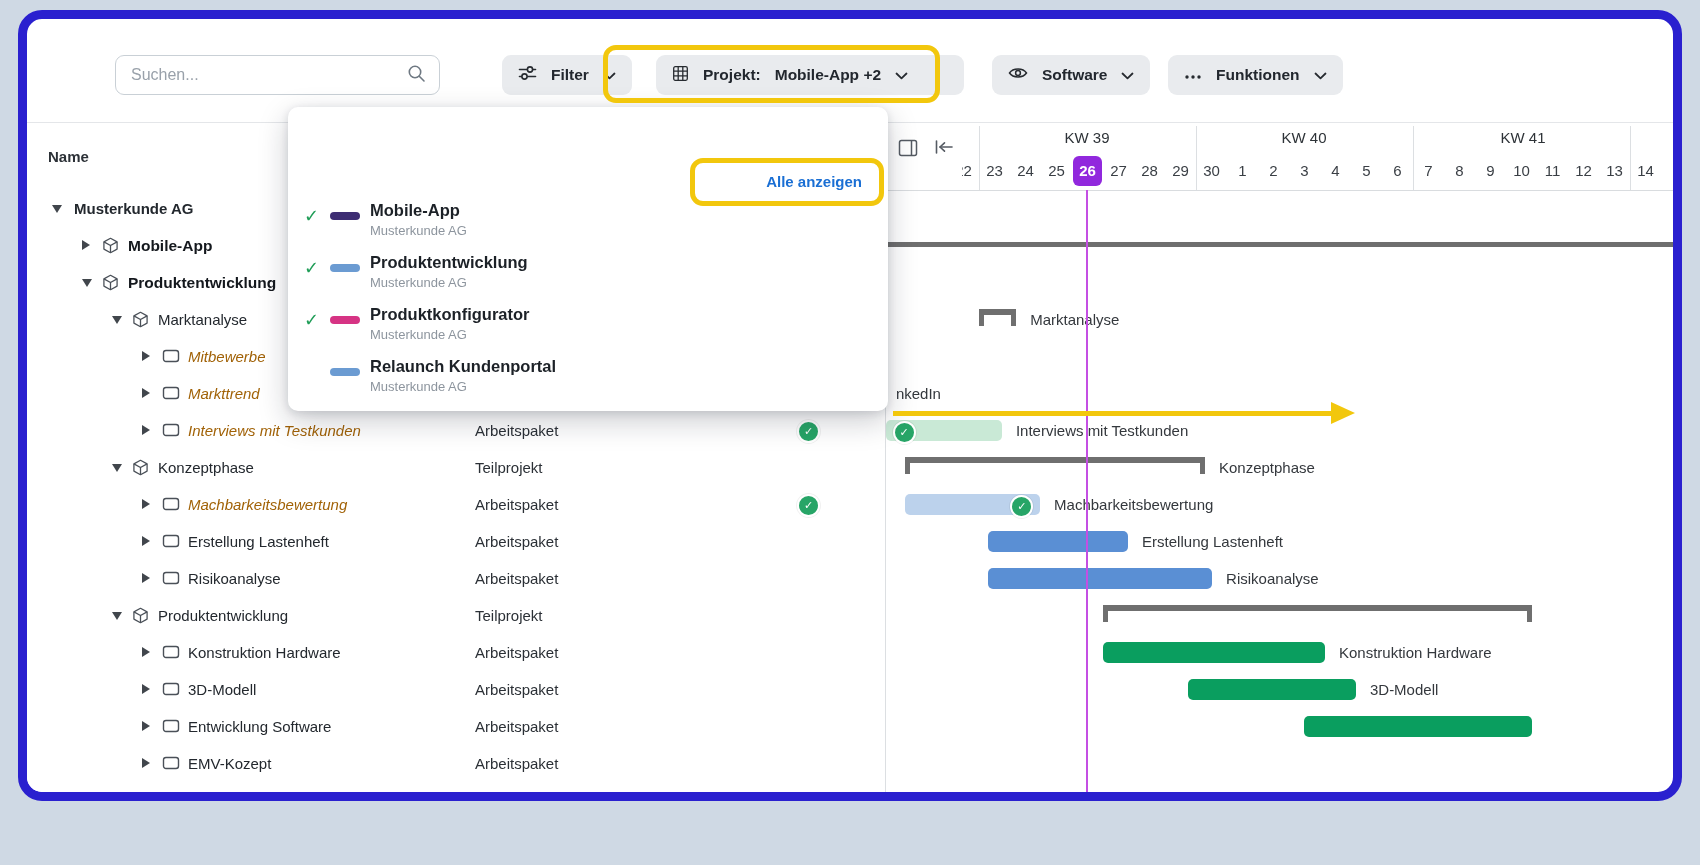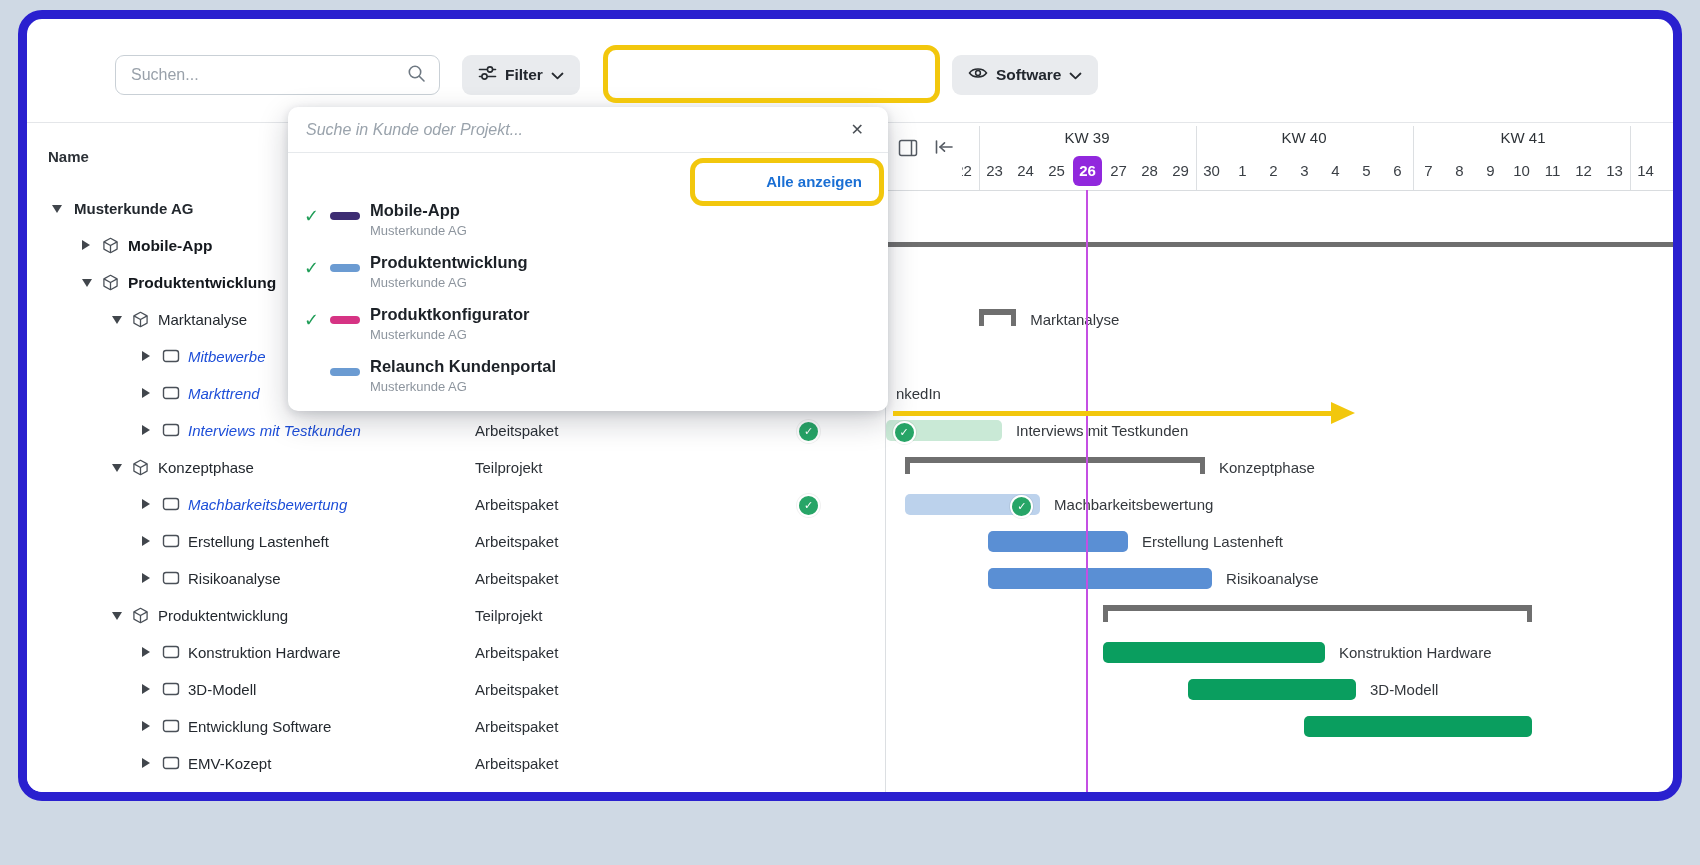--- a/index.html
+++ b/index.html
@@ -10,41 +10,41 @@
   .inner{position:absolute;left:-27px;top:-19px;width:1700px;height:865px;}
 
   
   .searchbox{position:absolute;left:115px;top:55px;width:325px;height:40px;box-sizing:border-box;
              border:1.5px solid #c9d0d6;border-radius:9px;background:#fff;display:flex;align-items:center;
              justify-content:space-between;padding:0 13px;}
   .searchbox input{border:none;outline:none;flex:1;font-size:16px;color:#3a4048;background:transparent;
              font-family:"Liberation Sans","DejaVu Sans",sans-serif;}
   .searchbox input::placeholder{color:#99a1aa;}
   .tbtn{position:absolute;top:55px;height:40px;background:#e9ebee;border-radius:9px;display:flex;
-        align-items:center;gap:8px;padding:0 16px;color:#22272e;font-size:15.5px;font-weight:700;
-        cursor:pointer;white-space:nowrap;box-sizing:border-box;}
+        align-items:center;gap:14px;padding:0 16px;color:#22272e;font-size:15.5px;font-weight:700;
+        cursor:pointer;white-space:nowrap;box-sizing:border-box;margin-left:40px;}
   .tbtn .val{font-weight:700;}
   .hl{position:absolute;border:5px solid #f2c70d;border-radius:13px;pointer-events:none;z-index:60;box-sizing:border-box;}
 
   
   .hline{position:absolute;height:1px;background:#e4e6e9;}
   .vdivider{position:absolute;width:1px;background:#dcdfe2;}
 
   
   .name-header{position:absolute;left:48px;top:148px;font-size:15px;font-weight:700;color:#2c3137;}
   .collapse-ico{position:absolute;top:139px;cursor:pointer;}
   .trow{position:absolute;left:27px;width:858px;height:37px;border-bottom:1px solid #ebebeb;background:#fff;}
   .caret{position:absolute;width:0;height:0;cursor:pointer;}
   .caret.right{top:13px;border-left:8px solid #41464c;border-top:5.5px solid transparent;border-bottom:5.5px solid transparent;}
   .caret.down{top:15px;border-top:8px solid #41464c;border-left:5.5px solid transparent;border-right:5.5px solid transparent;}
   .ticon{position:absolute;top:10px;width:18px;height:18px;}
   .tname{position:absolute;top:0;line-height:37px;font-size:15px;color:#23282e;white-space:nowrap;}
   .tname.bold{font-weight:700;color:#14181d;font-size:15.5px;}
   .tname.semibold{font-weight:600;}
-  .tname.italic{font-style:italic;color:#1d4ed8;}
+  .tname.italic{font-style:italic;color:#a16207;}
   .ttype{position:absolute;left:448px;top:0;line-height:37px;font-size:15px;color:#2b3036;white-space:nowrap;}
   .check{position:absolute;top:8px;width:19px;height:19px;border-radius:50%;background:#27a567;color:#fff;
          font-size:11px;font-weight:700;text-align:center;line-height:19px;border:2px solid #fff;
          box-shadow:0 0 0 1px rgba(0,0,0,0.06);}
 
   
   .gantt-head{position:absolute;left:962px;top:126px;width:710px;height:64px;overflow:hidden;}
   .wlabel{position:absolute;top:3px;transform:translateX(-50%);font-size:15px;color:#2e3338;white-space:nowrap;text-align:right;}
   .wsep{position:absolute;top:0;width:1px;height:64px;background:#dcdfe2;}
   .dcell{position:absolute;top:30px;width:31px;height:30px;line-height:30px;text-align:center;font-size:15px;color:#3a3f45;}
@@ -111,36 +111,69 @@
             </svg>
         </span>
         <span>Filter</span>
         <span>
           <svg width="13" height="8" viewBox="0 0 13 8" fill="none" stroke="#272b30" stroke-width="1.8" stroke-linecap="round" stroke-linejoin="round">
               <polyline points="1.5,1.5 6.5,6.3 11.5,1.5"></polyline>
             </svg>
         </span>
       </div>
 
+      <div class="tbtn" style="left:616px;width:308px;">
+        <span>
+          <svg width="17" height="17" viewBox="0 0 17 17" fill="none" stroke="#272b30" stroke-width="1.3">
+              <rect x="1.7" y="1.7" width="13.6" height="13.6" rx="1.5"></rect>
+              <line x1="6.2" y1="1.7" x2="6.2" y2="15.3"></line>
+              <line x1="10.8" y1="1.7" x2="10.8" y2="15.3"></line>
+              <line x1="1.7" y1="6.2" x2="15.3" y2="6.2"></line>
+              <line x1="1.7" y1="10.8" x2="15.3" y2="10.8"></line>
+            </svg>
+        </span>
+        <span>Projekt:</span>
+        <span class="val">Mobile-App +2</span>
+        <span>
+          <svg width="13" height="8" viewBox="0 0 13 8" fill="none" stroke="#272b30" stroke-width="1.8" stroke-linecap="round" stroke-linejoin="round">
+              <polyline points="1.5,1.5 6.5,6.3 11.5,1.5"></polyline>
+            </svg>
+        </span>
+      </div>
 
       <div class="tbtn" style="left:952px;">
         <span>
           <svg width="20" height="14" viewBox="0 0 20 14" fill="none" stroke="#272b30" stroke-width="1.5">
               <path d="M1.5 7 C5 1.8 15 1.8 18.5 7 C15 12.2 5 12.2 1.5 7 Z"></path>
               <circle cx="10" cy="7" r="2.4"></circle>
             </svg>
         </span>
         <span>Software</span>
         <span>
           <svg width="13" height="8" viewBox="0 0 13 8" fill="none" stroke="#272b30" stroke-width="1.8" stroke-linecap="round" stroke-linejoin="round">
               <polyline points="1.5,1.5 6.5,6.3 11.5,1.5"></polyline>
             </svg>
         </span>
       </div>
 
+      <div class="tbtn" style="left:1128px;">
+        <span>
+          <svg width="18" height="6" viewBox="0 0 18 6" fill="#272b30">
+              <circle cx="3" cy="3" r="1.7"></circle>
+              <circle cx="9" cy="3" r="1.7"></circle>
+              <circle cx="15" cy="3" r="1.7"></circle>
+            </svg>
+        </span>
+        <span>Funktionen</span>
+        <span>
+          <svg width="13" height="8" viewBox="0 0 13 8" fill="none" stroke="#272b30" stroke-width="1.8" stroke-linecap="round" stroke-linejoin="round">
+              <polyline points="1.5,1.5 6.5,6.3 11.5,1.5"></polyline>
+            </svg>
+        </span>
+      </div>
 
       <div class="hline" style="left:27px;top:122px;width:1646px;"></div>
       <div class="hline" style="left:27px;top:190px;width:1646px;background:#d9dcdf;"></div>
       <div class="vdivider" style="left:885px;top:122px;height:716px;"></div>
 
       <div class="name-header">Name</div>
       <span class="collapse-ico" style="left:898px;">
         <svg width="20" height="18" viewBox="0 0 20 18" fill="none" stroke="#555b63" stroke-width="1.5">
             <rect x="1.5" y="1.5" width="17" height="15" rx="2"></rect>
             <line x1="13.5" y1="1.5" x2="13.5" y2="16.5"></line>
@@ -351,24 +384,20 @@
           <div class="glabel" style="left:1226.12px;top:568px">Risikoanalyse</div>
           <div class="bracket" style="left:1103px;top:605px;width:429.03999999999996px"></div>
           <div class="gbar" style="left:1103px;top:642px;width:221.96000000000004px;background:#0a9e5f"></div>
           <div class="glabel" style="left:1338.96px;top:642px">Konstruktion Hardware</div>
           <div class="gbar" style="left:1187.94px;top:679px;width:168.01999999999998px;background:#0a9e5f"></div>
           <div class="glabel" style="left:1369.96px;top:679px">3D-Modell</div>
           <div class="gbar" style="left:1303.88px;top:716px;width:228.15999999999985px;background:#0a9e5f"></div>
         </div>
 
       <div class="dropdown">
-        <div class="dd-search">
-          <input type="text" placeholder="Suche in Kunde oder Projekt..." style="">
-          <span class="dd-close">✕</span>
-        </div>
         <div class="dd-showall">Alle anzeigen</div>
         <div id="dd-items">
             <div class="dd-item" style="top:92px">
               <span class="dd-check">✓</span>
               <span class="dd-chip" style="background:#3d2d73"></span>
               <span class="dd-name">Mobile-App</span>
               <span class="dd-sub">Musterkunde AG</span>
             </div>
             <div class="dd-item" style="top:144px">
               <span class="dd-check">✓</span>

